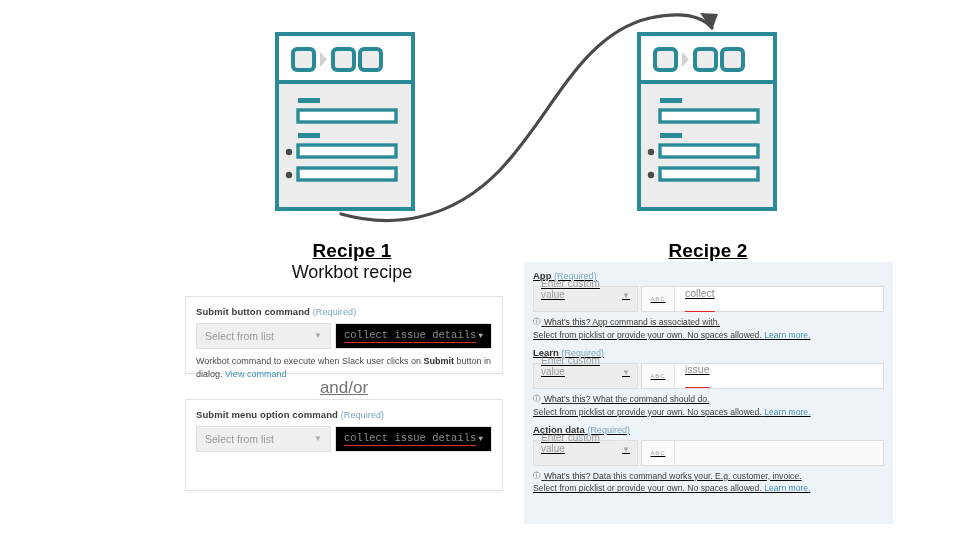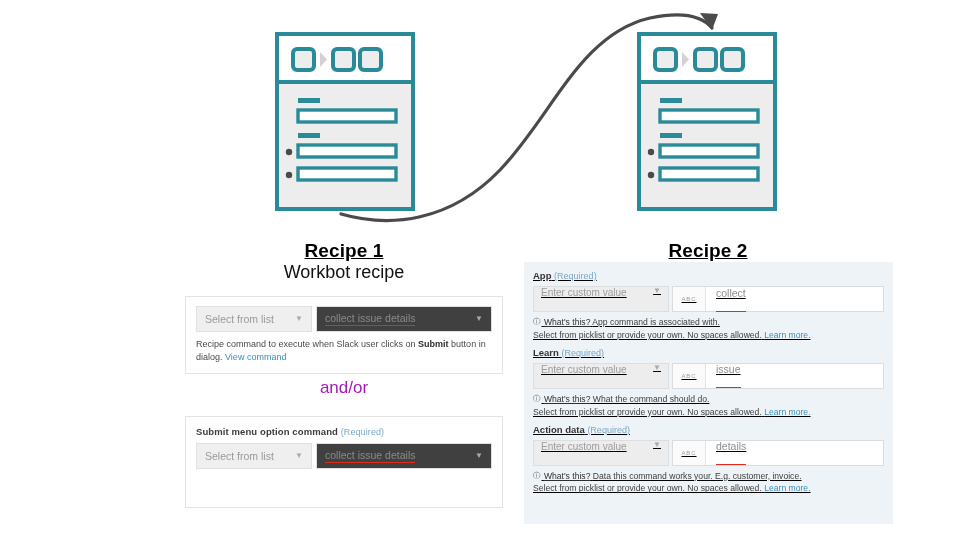--- a/index.html
+++ b/index.html
@@ -33,43 +33,44 @@
     font-weight: bold;
     color: #000;
     text-decoration: underline;
     letter-spacing: .1px;
   }
   .recipe-title-block .rt-sub {
     font-size: 18px;
     font-weight: normal;
     color: #111;
   }
-  #title-recipe1 { left: 234px; top: 240px; width: 220px; }
+  #title-recipe1 { left: 242px; top: 240px; width: 220px; }
   #title-recipe2 { left: 598px; top: 240px; width: 220px; z-index: 5; }
 
   
   #andor {
     position: absolute;
     left: 234px; top: 378px;
     width: 220px;
     text-align: center;
     font-size: 17px;
-    color: #a21caf;
+    color: #737373;
+    text-decoration: underline;
   }
 
   
   .card {
     position: absolute;
     background: #ffffff;
     border: 1px solid #e3e3e3;
     box-sizing: border-box;
     padding: 9px 10px 7px 10px;
   }
   #card-submit-button { left: 185px; top: 296px; width: 318px; height: 78px; }
-  #card-submit-menu   { left: 185px; top: 416px; width: 318px; height: 92px; }
+  #card-submit-menu   { left: 185px; top: 399px; width: 318px; height: 92px; }
 
   .field-label {
     font-size: 9.5px;
     font-weight: bold;
     color: #3c3c3c;
     margin-bottom: 6px;
     letter-spacing: .1px;
   }
   .field-label .req {
     font-weight: normal;
@@ -87,27 +88,28 @@
     display: flex;
     align-items: center;
     justify-content: space-between;
     padding: 0 8px;
     border: 1px solid #e0e0e0;
     font-size: 10.5px;
   }
   .sel-box.disabled {
     background: #efefef;
     color: #9a9a9a;
-    width: 116px;
+    width: 135px;
   }
   .sel-box.valuebox {
-    background: #404040;
+    background: #000000;
     color: #8a8a8a;
     flex: 1;
     position: relative;
+    font-family: Liberation Mono, monospace;
   }
   .caret {
     color: #a9a9a9;
     font-size: 8px;
     line-height: 1;
   }
   .redline {
     border-bottom: 1.6px solid #e02b1e;
     padding-bottom: 1px;
   }
@@ -135,25 +137,25 @@
     font-size: 9.5px;
     font-weight: bold;
     color: #333;
     margin-bottom: 5px;
   }
   .r2-label .req { font-weight: normal; color: #7ba7c4; font-size: 9px; }
 
   .r2-row { display: flex; align-items: stretch; gap: 3px; }
   .r2-select {
     box-sizing: border-box;
-    width: 136px; height: 26px;
+    width: 105px; height: 26px;
     background: #ededed;
     border: 1px solid #dedede;
-    display: flex; align-items: flex-start; justify-content: space-between;
-    padding: 0 7px;
+    display: flex; align-items: flex-end; justify-content: space-between;
+    padding: 11px 7px;
     font-size: 10px;
     color: #9c9c9c;
   }
   .r2-input-wrap {
     box-sizing: border-box;
     flex: 1;
     height: 26px;
     background: #fbfbfb;
     border: 1px solid #dcdcdc;
     display: flex; align-items: stretch;
@@ -246,32 +248,36 @@
 <div class="recipe-title-block" id="title-recipe1">
   <div class="rt-main">Recipe 1</div>
   <div class="rt-sub">Workbot recipe</div>
 </div>
 
 <div class="recipe-title-block" id="title-recipe2">
   <div class="rt-main">Recipe 2</div>
 </div>
 
 <div class="card" id="card-submit-button">
+  <div class="field-label">
+    <span>Submit button command</span>
+    <span class="req">(Required)</span>
+  </div>
   <div class="control-row">
     <div class="sel-box disabled">
       <span>Select from list</span>
       <span class="caret">▼</span>
     </div>
     <div class="sel-box valuebox">
       <span class="redline">collect issue details</span>
       <span class="caret">▼</span>
     </div>
   </div>
   <div class="helper">
-    <span>Recipe command to execute when Slack user clicks on </span><b>Submit</b><span> button in dialog. </span><span class="lnk">View command</span>
+    <span>Workbot command to execute when Slack user clicks on </span><b>Submit</b><span> button in dialog. </span><span class="lnk">View command</span>
   </div>
 </div>
 
 <div id="andor">and/or</div>
 
 <div class="card" id="card-submit-menu">
   <div class="field-label">
     <span>Submit menu option command</span>
     <span class="req">(Required)</span>
   </div>
@@ -346,23 +352,20 @@
       <span>Action data</span>
       <span class="req">(Required)</span>
     </div>
     <div class="r2-row">
       <div class="r2-select">
         <span>Enter custom value</span>
         <span class="caret">▼</span>
       </div>
       <div class="r2-input-wrap">
         <div class="abc-tag">ABC</div>
-        <div class="r2-input-val">
-          <span class="redline">details</span>
-        </div>
       </div>
     </div>
     <div class="r2-help">
       <span class="info-ico">ⓘ</span>
       <span class="whats">What's this?</span>
       <span>Data this command works your. E.g. customer, invoice.</span><br>
       <span>Select from picklist or provide your own. No spaces allowed.</span>
       <span class="lnk">Learn more.</span>
     </div>
   </div>

